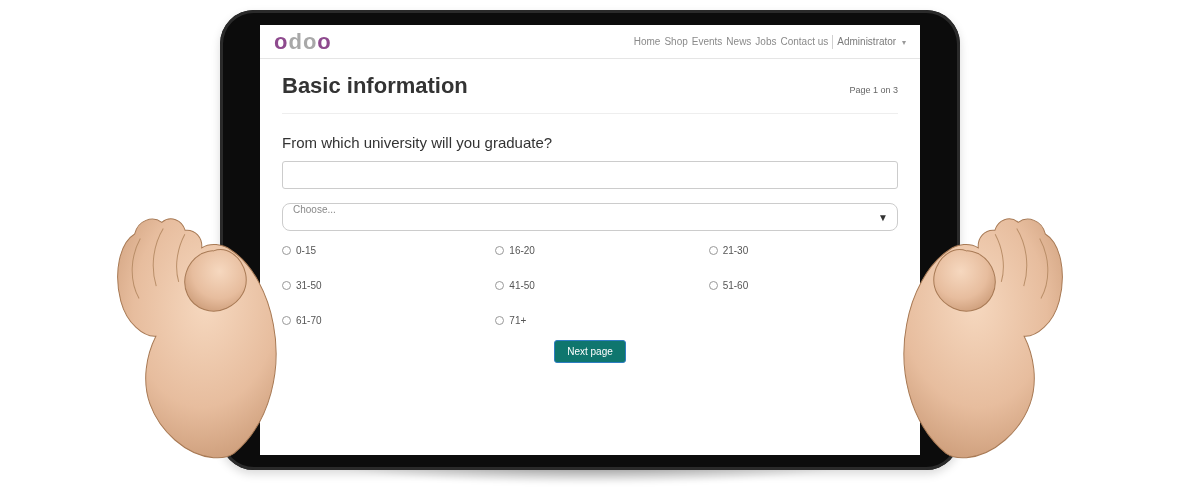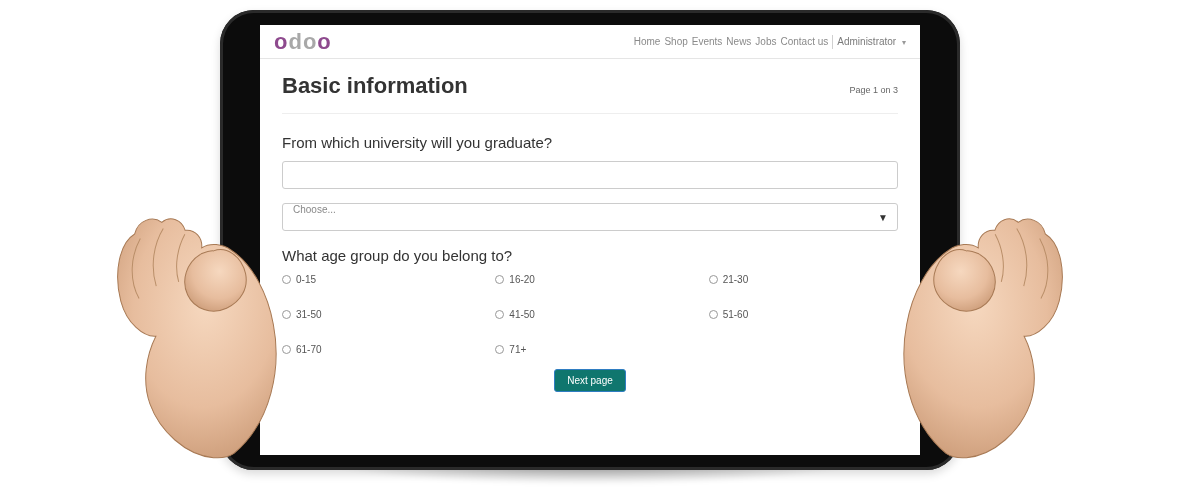--- a/index.html
+++ b/index.html
@@ -131,21 +131,21 @@
 
   .select-wrap {
     position: relative;
     width: 100%;
   }
   .select {
     width: 100%;
     height: 28px;
     box-sizing: border-box;
     border: 1px solid #ccc;
-    border-radius: 3px;
+    border-radius: 8px;
     padding: 0 24px 16px 10px;
     font-size: 10px;
     color: #888;
     background: #fff;
     cursor: pointer;
     display: flex;
     align-items: center;
   }
   .select-arrow {
     position: absolute;
@@ -242,21 +242,20 @@
         <div class="question">
           <div class="select-wrap">
             <div class="select">
               <span>Choose...</span>
             </div>
             <span class="select-arrow">▼</span>
           </div>
         </div>
 
         <div class="question">
-          <span class="q-label">What age group do you belong to?</span>
           <div class="radio-grid">
             <label class="radio-item">
                 <span class="radio-dot"></span>
                 <span>0-15</span>
               </label>
             <label class="radio-item">
                 <span class="radio-dot"></span>
                 <span>16-20</span>
               </label>
             <label class="radio-item">

